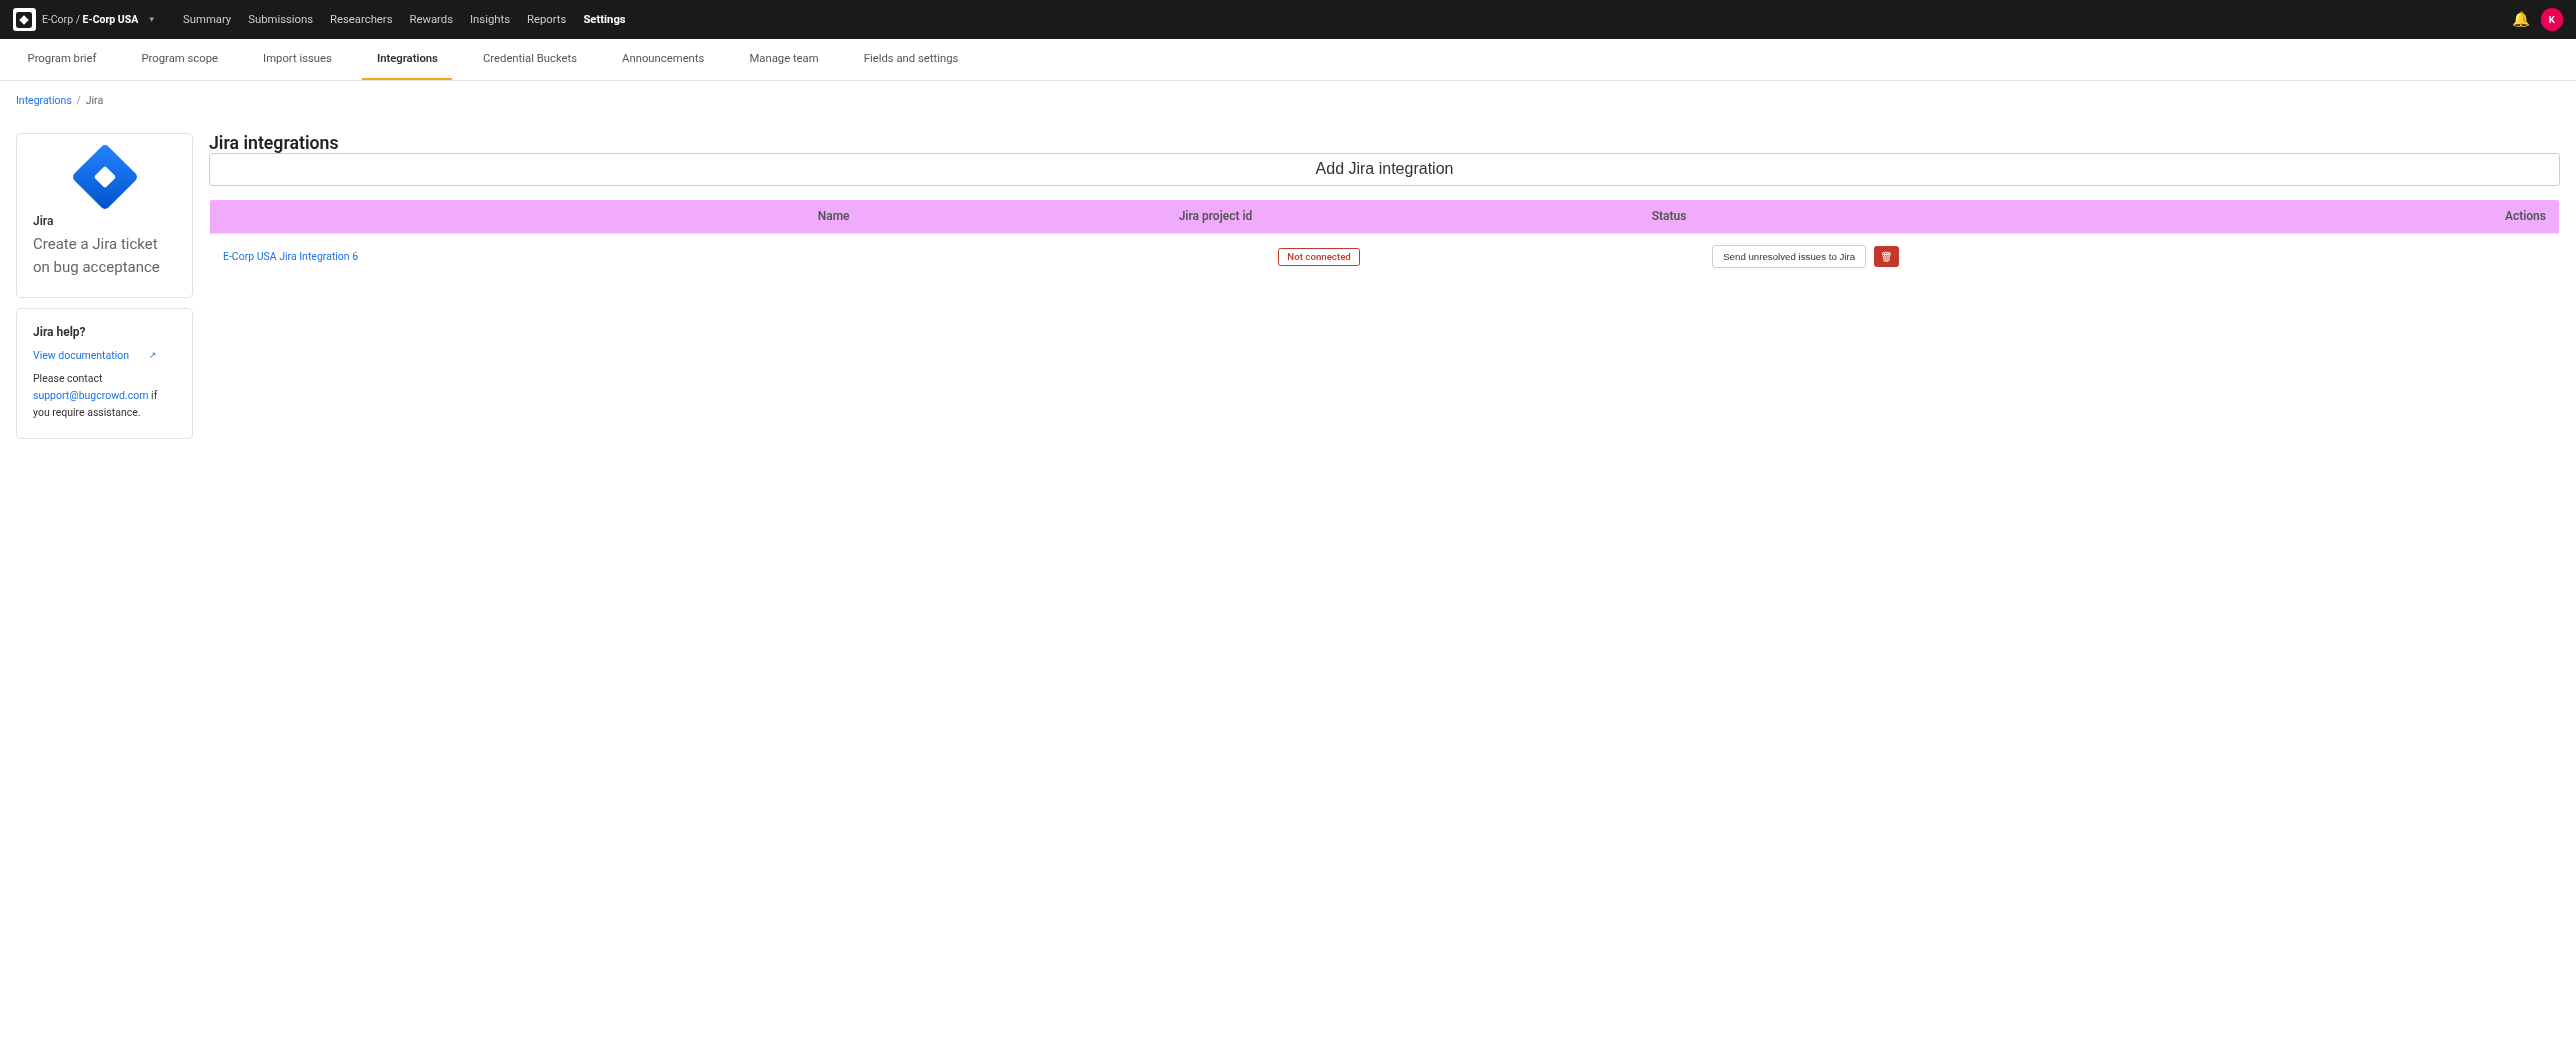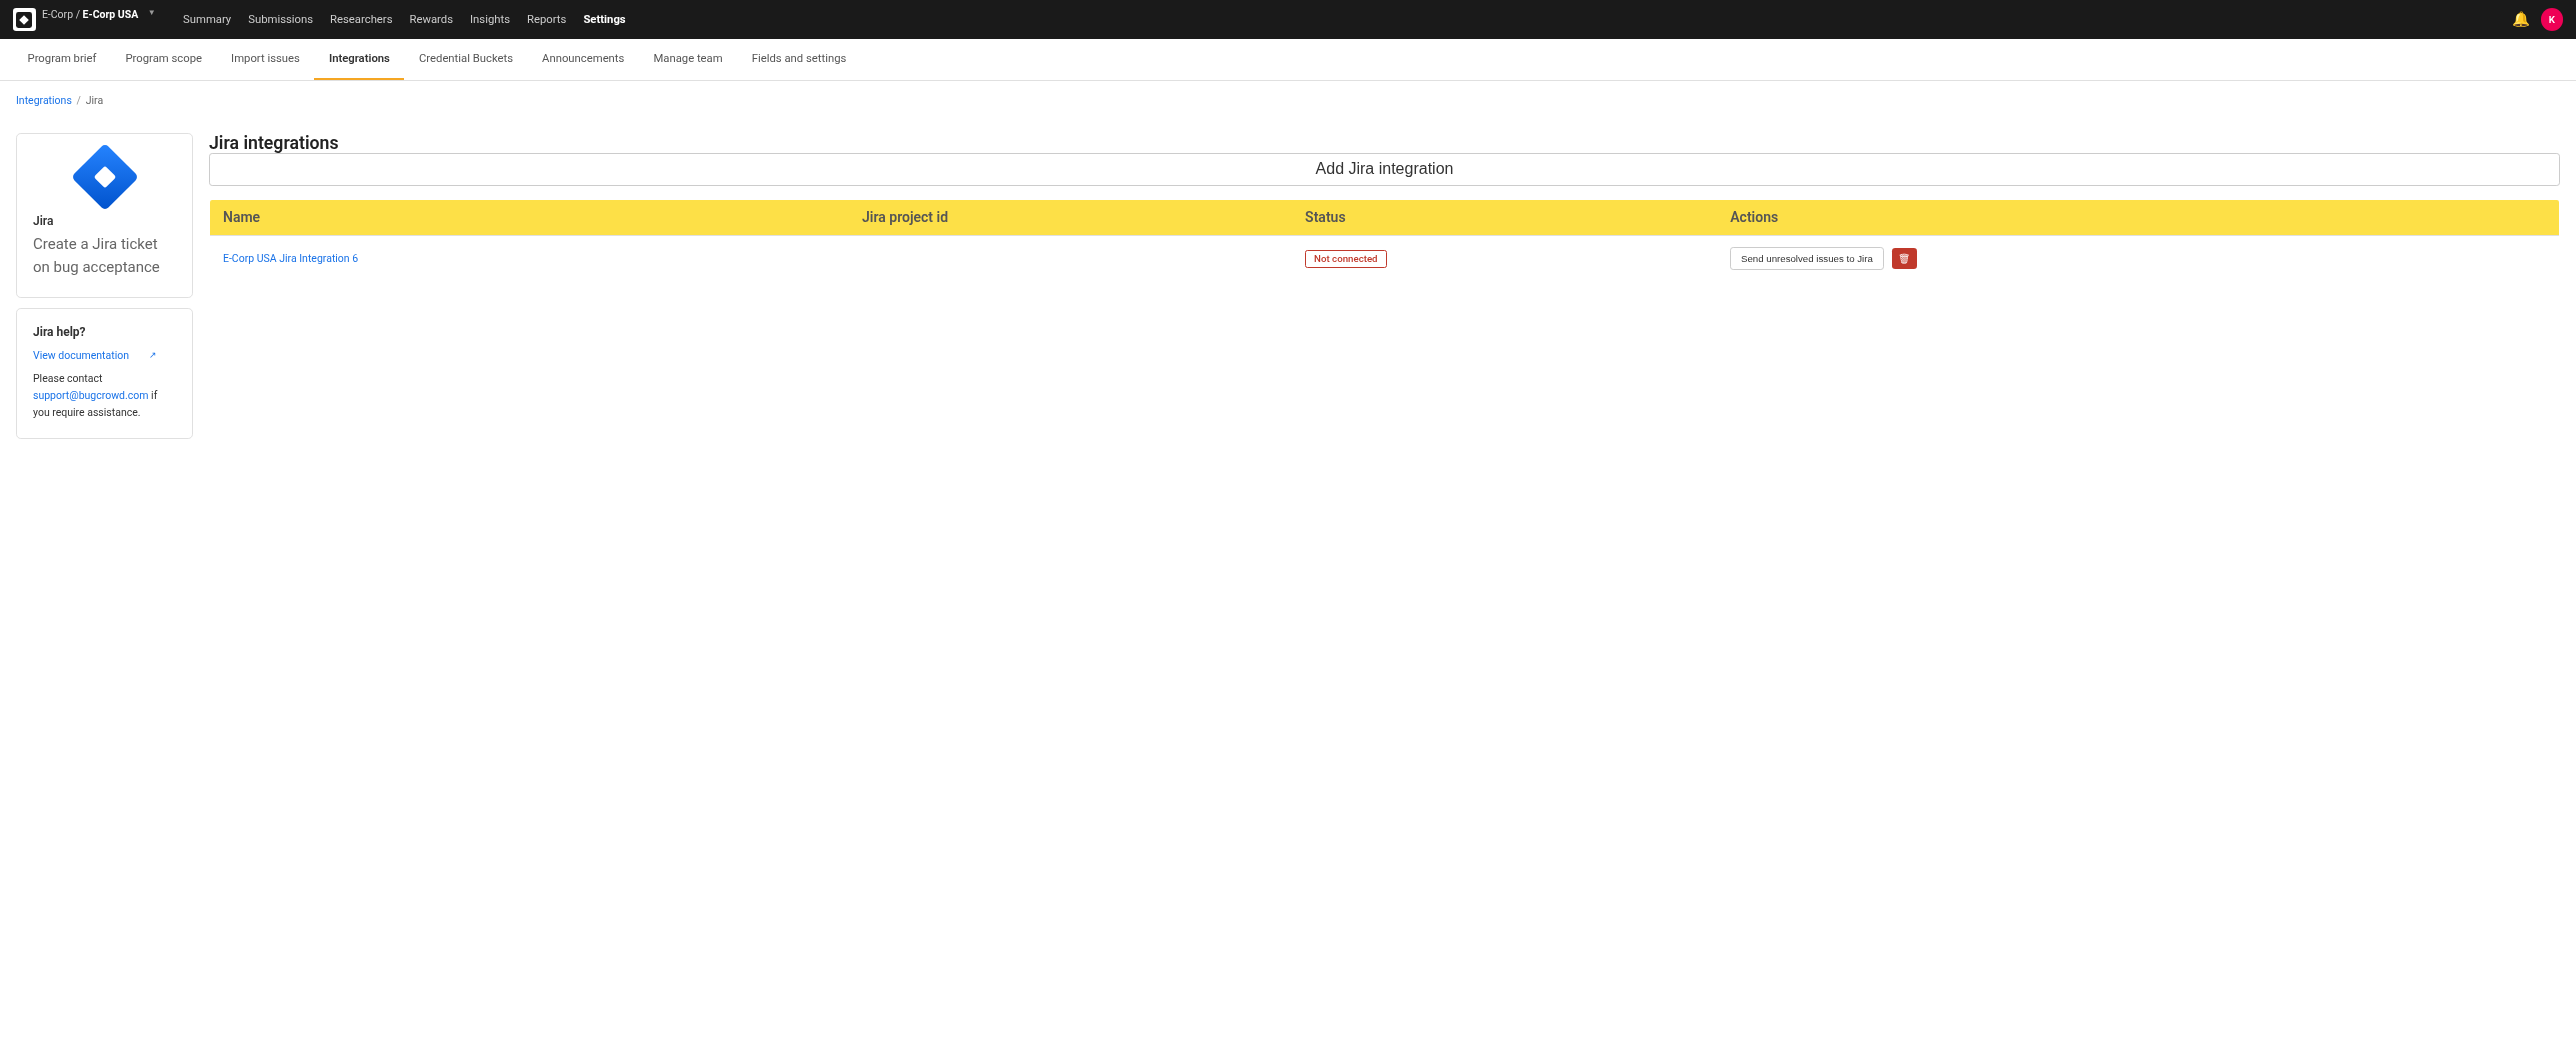--- a/index.html
+++ b/index.html
@@ -14,20 +14,21 @@
       height: 39px;
       justify-content: space-between;
     }
     .top-nav-left {
       display: flex;
       align-items: center;
       gap: 19.3px;
     }
     .logo-area {
       display: flex;
+      align-items: center;
       gap: 6.4px;
       color: #fff;
       font-size: 11.3px;
     }
     .logo-icon {
       width: 22.5px;
       height: 22.5px;
       background: #fff;
       border-radius: 3.2px;
       display: flex;
@@ -78,21 +79,21 @@
       background: #e05; border-radius: 50%;
       display: flex; align-items: center; justify-content: center;
       color: #fff; font-size: 9.7px; font-weight: 600; cursor: pointer;
     }
 
     
     .sub-nav {
       border-bottom: 0.8px solid #e0e0e0;
       display: flex;
       padding: 0 13px;
-      gap: 0;
+      gap: 16px;
     }
     .sub-nav-item {
       padding: 13px 14.5px;
       font-size: 11.3px;
       color: #555;
       cursor: pointer;
       border-bottom: 2.4px solid transparent;
       text-decoration: none;
       display: block;
     }
@@ -229,24 +230,24 @@
 
     
     .integrations-table {
       width: 100%;
       border-collapse: collapse;
       border: 0.8px solid #e0e0e0;
       border-radius: 3.2px;
       overflow: hidden;
     }
     .integrations-table th {
-      background: #fde047;
+      background: #f0abfc;
       padding: 9.7px 13px;
-      text-align: left;
-      font-size: 14px;
+      text-align: right;
+      font-size: 12px;
       font-weight: 600;
       color: #555;
       border-bottom: 0.8px solid #e0e0e0;
     }
     .integrations-table td {
       padding: 11.3px 13px;
       font-size: 10.5px;
       color: #333;
       border-bottom: 0.8px solid #e0e0e0;
       vertical-align: middle;

